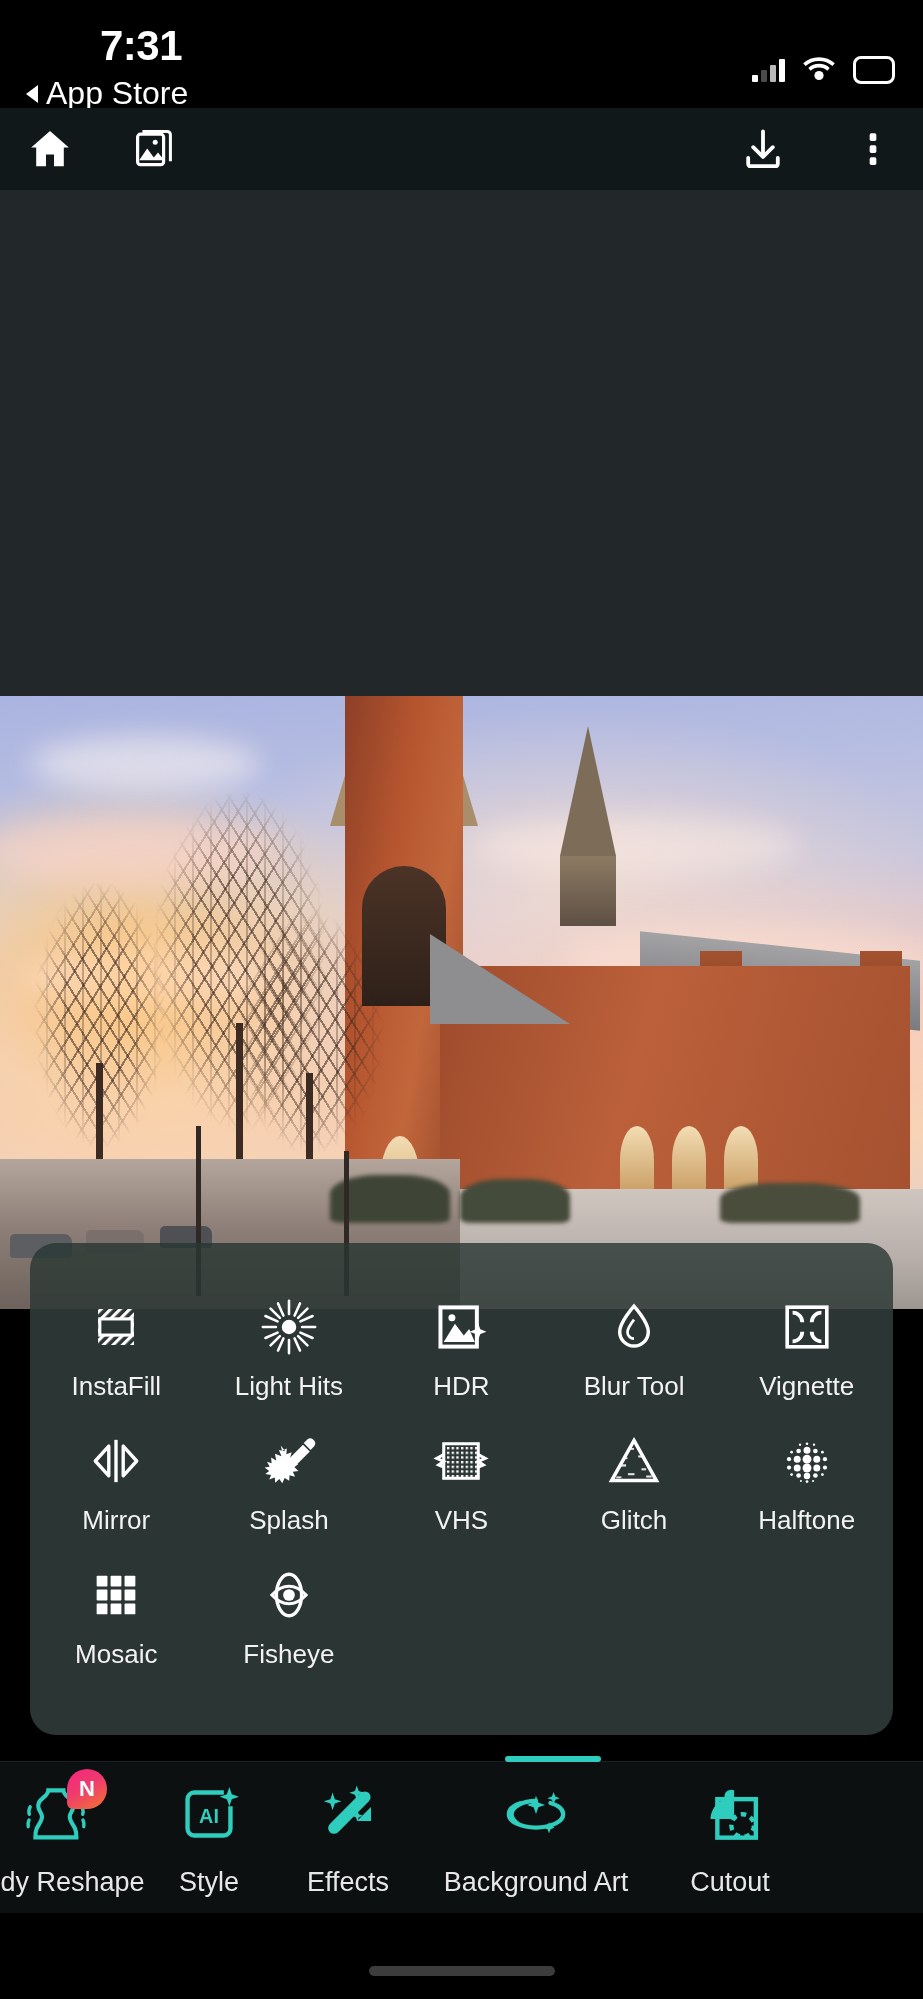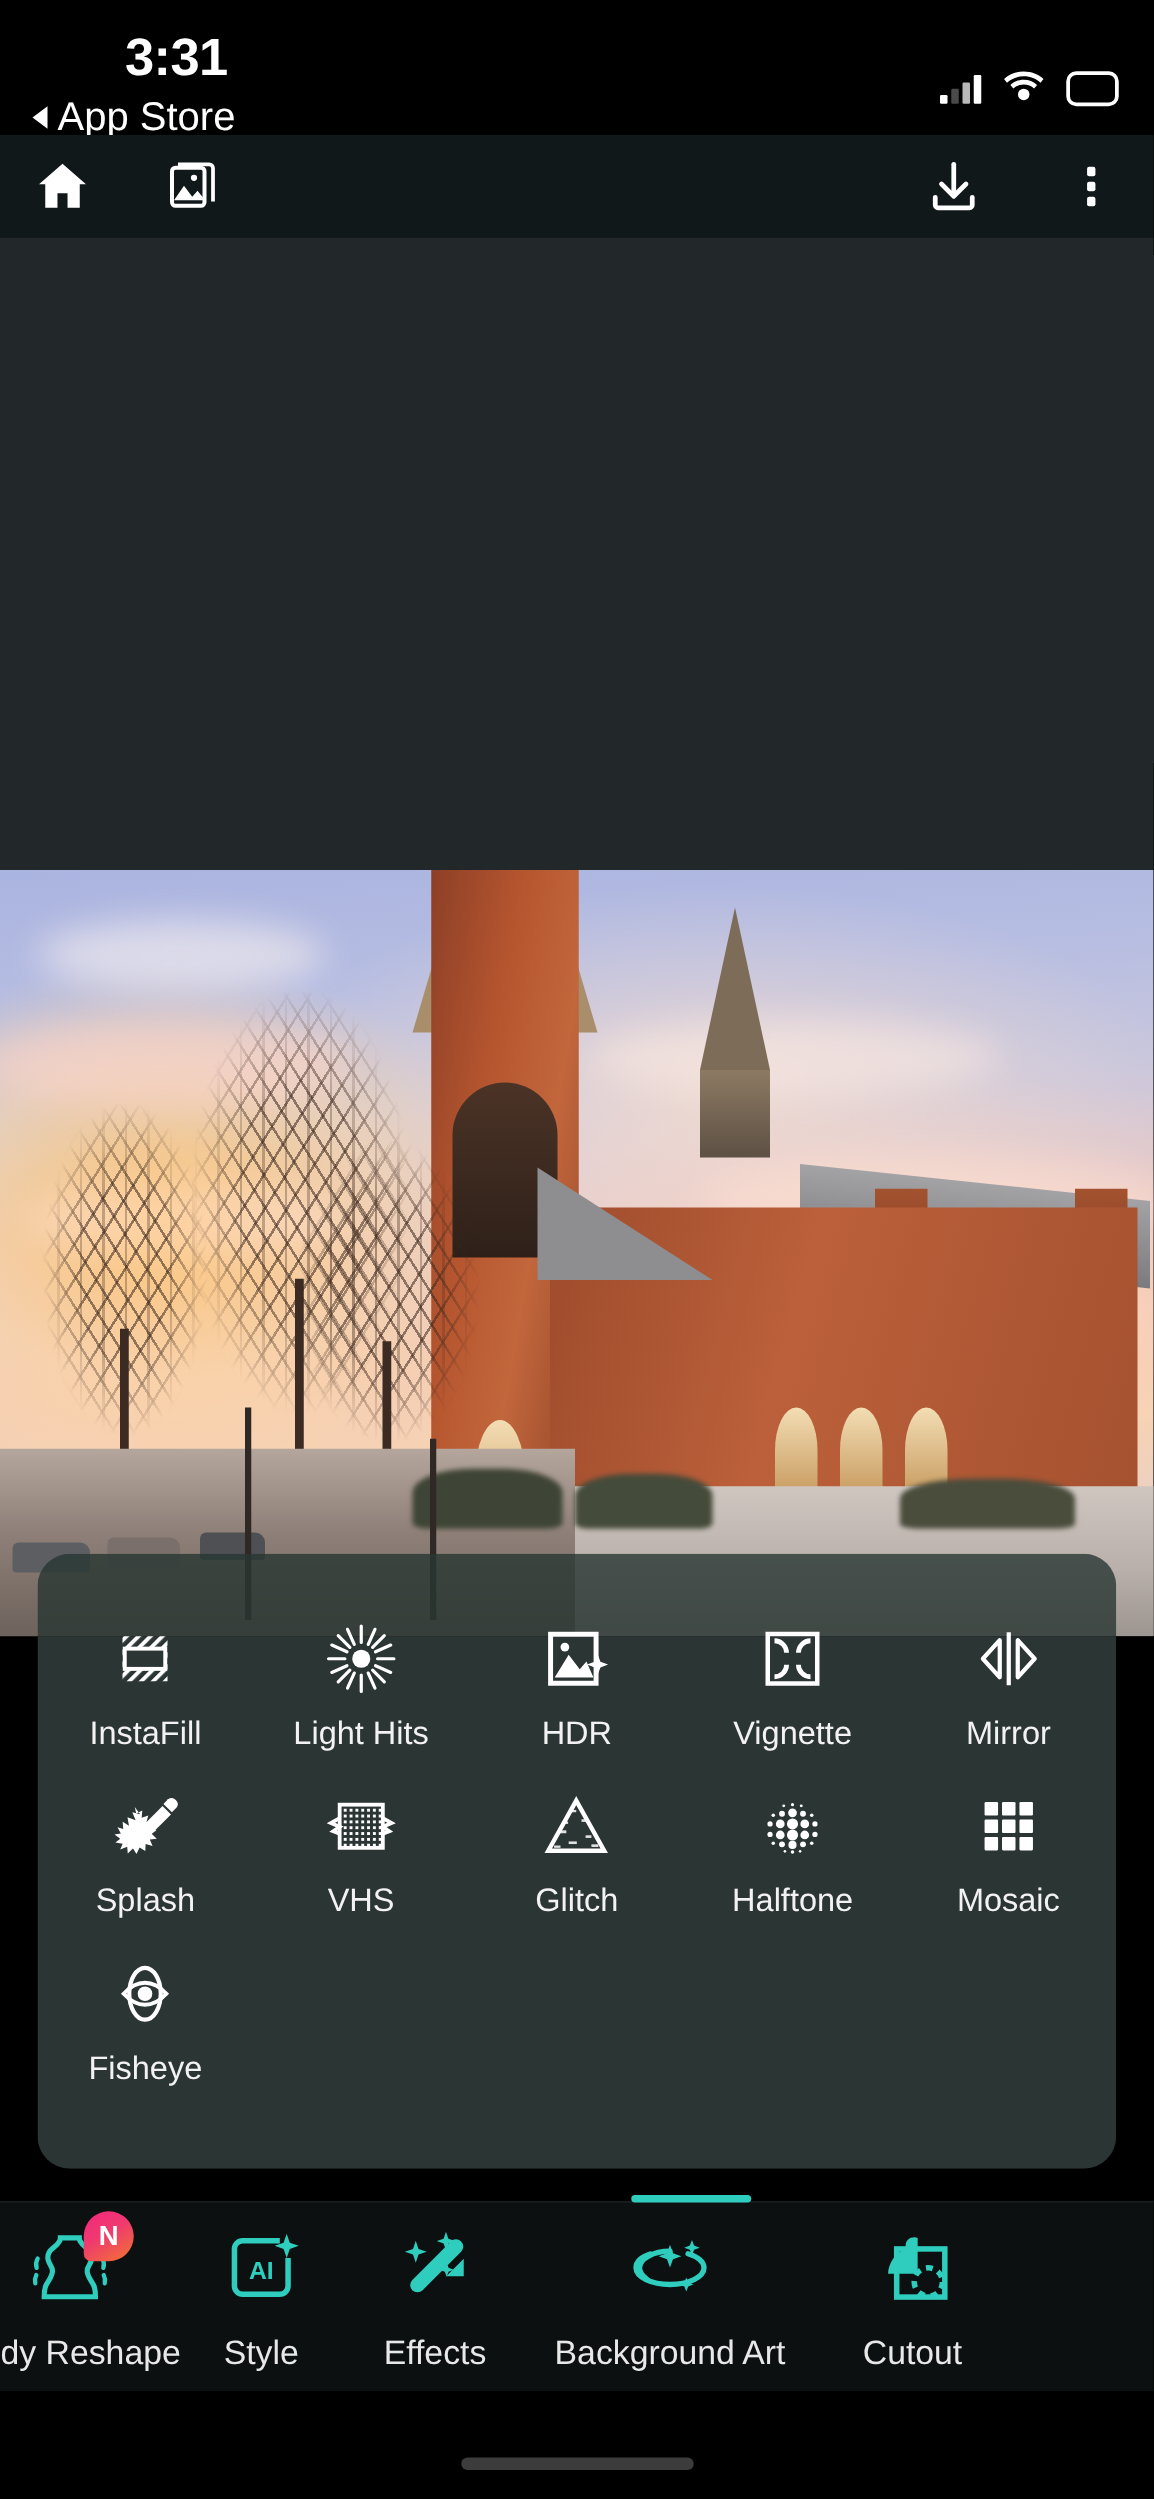--- a/index.html
+++ b/index.html
@@ -201,21 +201,21 @@
     position:absolute; left:50%; transform:translateX(-50%); top:53px;
     width:186px; height:10px; border-radius:5px; background:#3c3c3c;
   }
 </style>
 </head>
 <body>
 
 <div id="screen">
 
   <div class="statusbar">
-    <div class="sb-time">3:31</div>
+    <div class="sb-time">7:31</div>
     <div class="sb-back">
       <span class="sb-back-tri"></span>
       <span>App Store</span>
     </div>
     <div class="sb-right">
       <span class="bars">
           <i></i>
           <i></i>
           <i></i>
           <i></i>
@@ -368,20 +368,29 @@
           <svg width="56" height="56" viewBox="0 0 24 24">
             <rect x="3.2" y="3.6" width="15.6" height="16.8" fill="none" stroke="#fff" stroke-width="1.7"></rect>
             <path d="M4.6 18.4 9.4 10.6l3.8 5 2.3-2.7 2.4 5.5z" fill="#fff"></path>
             <circle cx="8.1" cy="8" r="1.5" fill="#fff"></circle>
             <path d="M19.3 10.4 20.3 13l2.6 1-2.6 1-1 2.6-1-2.6-2.6-1 2.6-1z" fill="#fff"></path>
           </svg>
         </span>
         <span class="fx-label">HDR</span>
       </div>
 
+      <div class="fx-item">
+        <span class="fx-ico">
+          <svg width="52" height="52" viewBox="0 0 24 24" fill="none" stroke="#fff" stroke-width="1.6">
+            <path d="M12 2.4c0 0-6.6 7.3-6.6 11.8A6.6 6.6 0 0 0 12 20.8a6.6 6.6 0 0 0 6.6-6.6c0-4.5-6.6-11.8-6.6-11.8z"></path>
+            <path d="M12 8.6c-1.6 2.1-3 4.2-3 5.8a3 3 0 0 0 3 3" stroke-width="1.25"></path>
+          </svg>
+        </span>
+        <span class="fx-label">Blur Tool</span>
+      </div>
 
 
       <div class="fx-item">
         <span class="fx-ico">
           <svg width="54" height="54" viewBox="0 0 24 24" fill="none" stroke="#fff" stroke-width="1.6">
             <rect x="3.2" y="3.2" width="17.6" height="17.6"></rect>
             <path d="M5.6 5.6c2.4 0 4.3 2 4.3 4.3M18.4 5.6c-2.4 0-4.3 2-4.3 4.3M5.6 18.4c2.4 0 4.3-2 4.3-4.3M18.4 18.4c-2.4 0-4.3-2-4.3-4.3" stroke-width="1.7"></path>
           </svg>
         </span>
         <span class="fx-label">Vignette</span>

